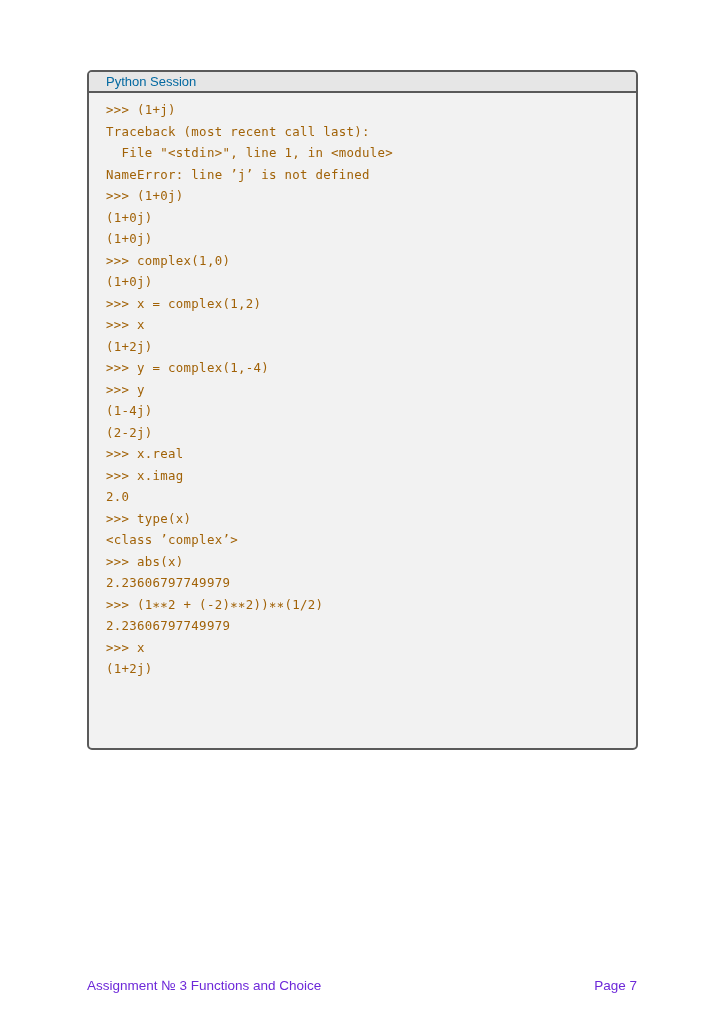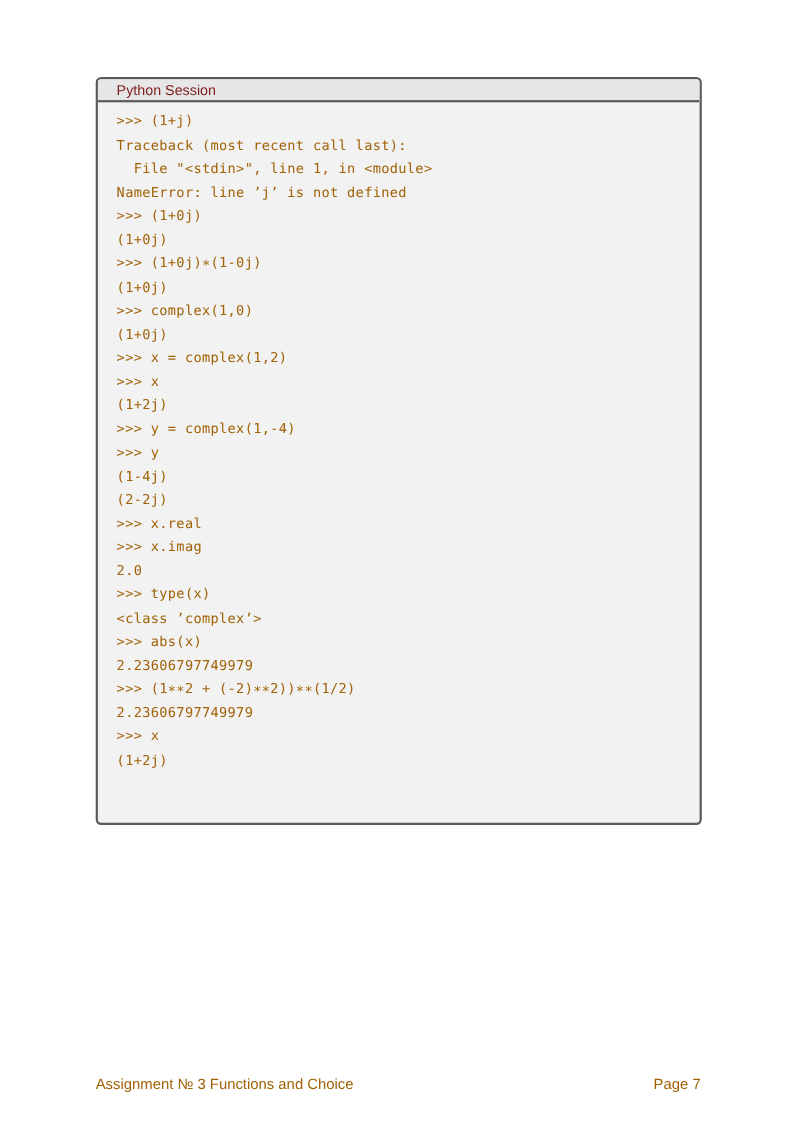--- a/index.html
+++ b/index.html
@@ -5,48 +5,47 @@
     html, body { margin: 0; padding: 0; background: #ffffff; }
     body { width: 724px; height: 1024px; position: relative; overflow: hidden; }
     .box {
       position: absolute; left: 87px; top: 70px; width: 547px; height: 676px;
       border: 2px solid #5a5a5a; border-radius: 5px; background: #f2f2f2;
       overflow: hidden;
     }
     .box-header {
       height: 19px; background: #e6e6e6; border-bottom: 2px solid #5a5a5a;
       padding-left: 17px; line-height: 19px;
-      font-family: "Liberation Sans", sans-serif; font-size: 13px; color: #7f1d1d;
+      font-family: "Liberation Sans", sans-serif; font-size: 13px; color: #0369a1;
     }
     .code {
       padding-left: 17px; padding-top: 6px;
       font-family: "DejaVu Sans Mono", monospace; font-size: 12.4px; color: #a16207;
       letter-spacing: 0.3px;
     }
     .line { height: 21.5px; line-height: 21.5px; white-space: pre; }
     .footer-left, .footer-right {
       position: absolute; top: 978px; font-family: "Liberation Sans", sans-serif;
-      font-size: 13.5px; color: #a16207;
+      font-size: 13.5px; color: #6d28d9;
     }
     .footer-left { left: 87px; }
     .footer-right { right: 87px; }
   </style>
 </head>
 <body>
 
 <div class="box">
   <div class="box-header">Python Session</div>
   <div class="code" id="code">
       <div class="line">&gt;&gt;&gt; (1+j)</div>
       <div class="line">Traceback (most recent call last):</div>
       <div class="line">  File "&lt;stdin&gt;", line 1, in &lt;module&gt;</div>
       <div class="line">NameError: line ’j’ is not defined</div>
       <div class="line">&gt;&gt;&gt; (1+0j)</div>
       <div class="line">(1+0j)</div>
-      <div class="line">&gt;&gt;&gt; (1+0j)∗(1-0j)</div>
       <div class="line">(1+0j)</div>
       <div class="line">&gt;&gt;&gt; complex(1,0)</div>
       <div class="line">(1+0j)</div>
       <div class="line">&gt;&gt;&gt; x = complex(1,2)</div>
       <div class="line">&gt;&gt;&gt; x</div>
       <div class="line">(1+2j)</div>
       <div class="line">&gt;&gt;&gt; y = complex(1,-4)</div>
       <div class="line">&gt;&gt;&gt; y</div>
       <div class="line">(1-4j)</div>
       <div class="line">(2-2j)</div>

